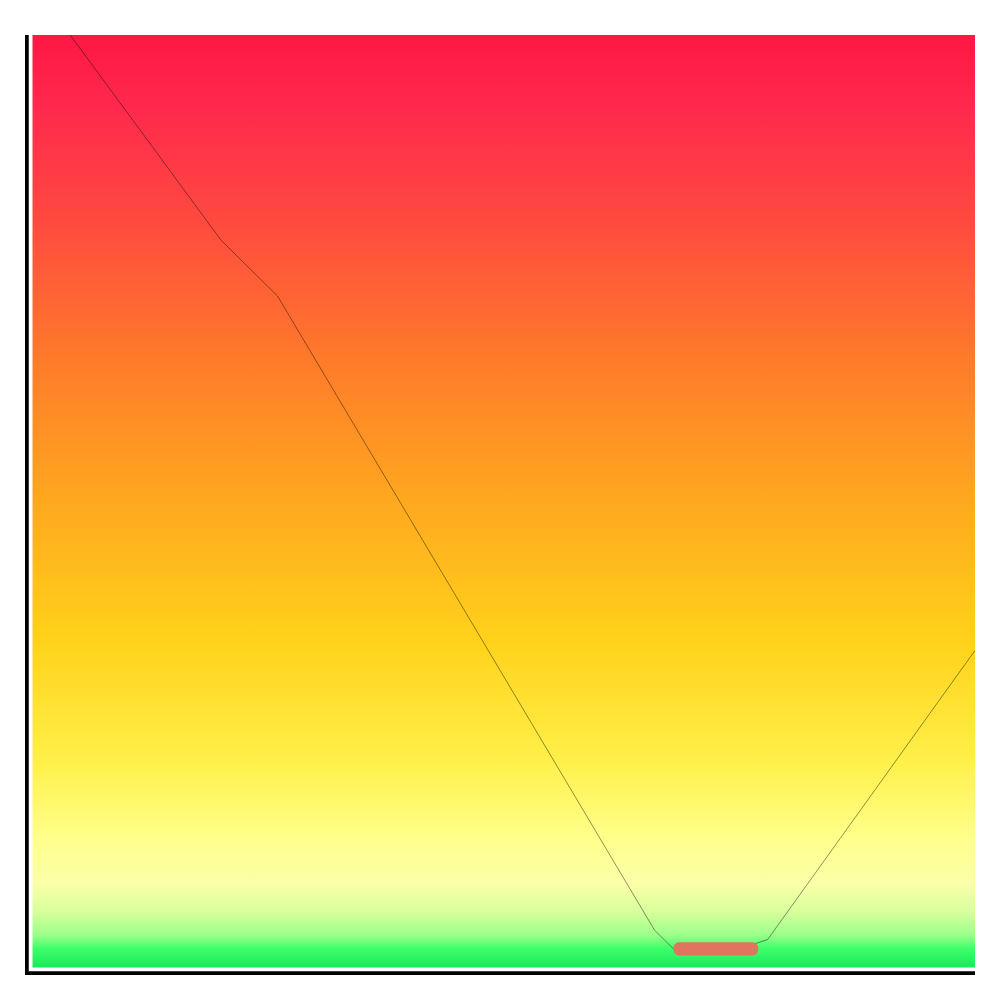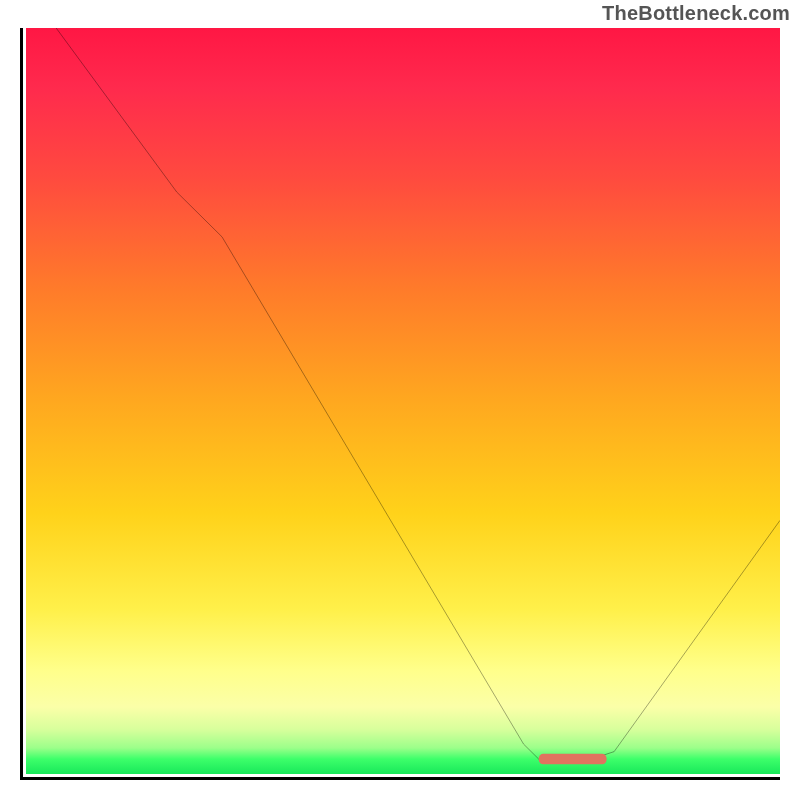--- a/index.html
+++ b/index.html
@@ -70,21 +70,20 @@
     height: calc(100% - 3px);
   }
   .marker {
     fill: #e0745f;
   }
 </style>
 </head>
 <body>
 
 <div class="container">
-  <div class="watermark">TheBottleneck.com</div>
 
   <div class="plot-area">
     <div class="gradient-bg"></div>
     <svg class="curve-svg" viewBox="0 0 100 100" preserveAspectRatio="none">
       <path id="curve-path" fill="none" stroke="#000000" stroke-width="0.35" vector-effect="non-scaling-stroke" stroke-linejoin="round" d="M4.00 0.00 L20.00 22.00 L26.00 28.00 L66.00 96.00 L68.00 98.00 L75.00 98.00 L78.00 97.00 L100.00 66.00"></path>
       <rect id="marker-rect" class="marker" rx="0.6" ry="0.6" x="68" y="97.3" width="9" height="1.4" fill="#e0745f"></rect>
     </svg>
   </div>
 </div>
 

